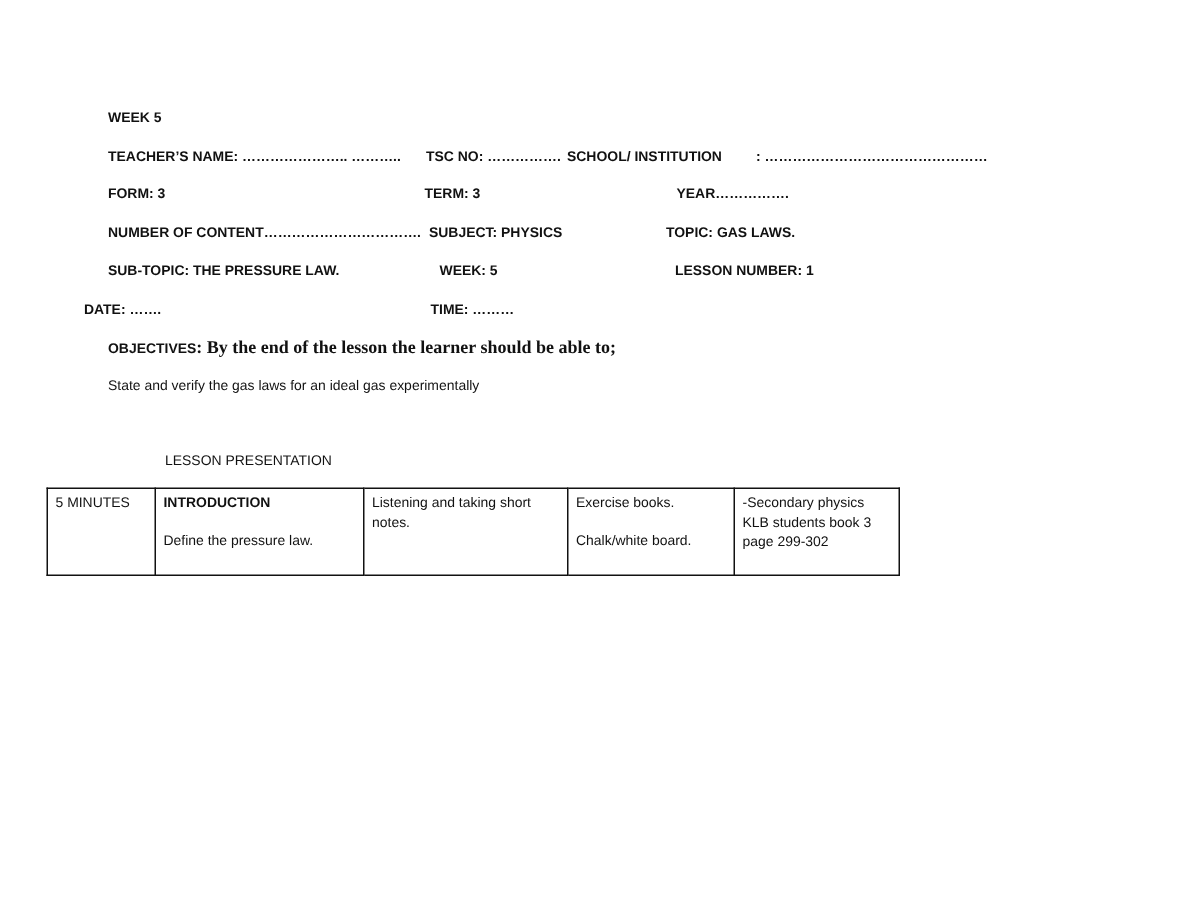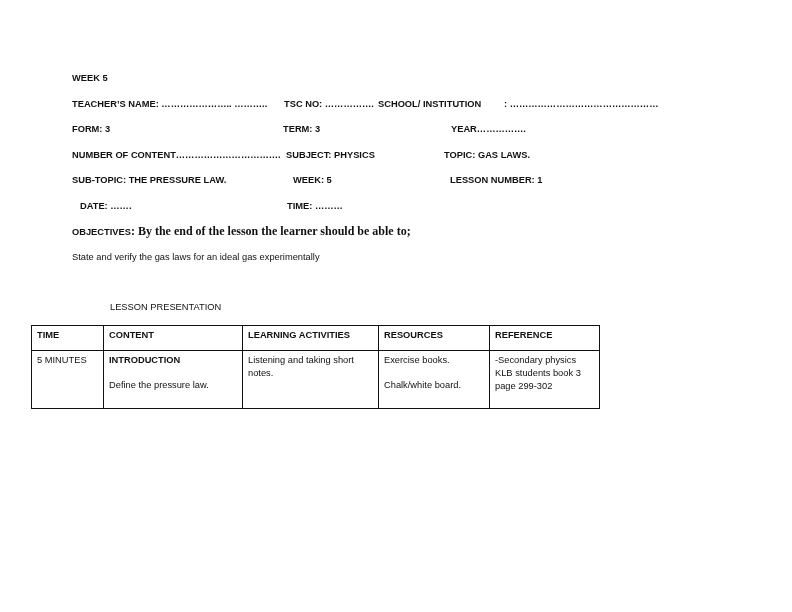--- a/index.html
+++ b/index.html
@@ -37,46 +37,39 @@
   <div class="t b" style="left:451px;top:123px;">YEAR…………….</div>
 
   <div class="t b" style="left:72px;top:149px;">NUMBER OF CONTENT…………………………….</div>
   <div class="t b" style="left:286px;top:149px;">SUBJECT: PHYSICS</div>
   <div class="t b" style="left:444px;top:149px;">TOPIC: GAS LAWS.</div>
 
   <div class="t b" style="left:72px;top:174px;">SUB-TOPIC:  THE PRESSURE LAW.</div>
   <div class="t b" style="left:293px;top:174px;">WEEK:  5</div>
   <div class="t b" style="left:450px;top:174px;">LESSON NUMBER:  1</div>
 
-  <div class="t b" style="left:80px;top:200px;">DATE: …….</div>
+  <div class="t b" style="left:56px;top:200px;">DATE: …….</div>
   <div class="t b" style="left:287px;top:200px;">TIME: ………</div>
 
   <div class="t" style="left:72px;top:225px;">
     <span class="b">OBJECTIVES</span><span class="serif">: By the end of the lesson the learner should be able to;</span>
   </div>
   <div class="t" style="left:72px;top:251px;">State and verify the gas laws for an ideal gas experimentally</div>
 
   <div class="t" style="left:72px;top:301px;margin-left:38px;">LESSON PRESENTATION</div>
 
   <table class="lesson">
     <colgroup>
       <col style="width:72px">
         <col style="width:139px">
         <col style="width:136px">
         <col style="width:111px">
         <col style="width:110px">
     </colgroup>
     <tbody>
-        <tr class="head">
-      <td>TIME</td>
-      <td>CONTENT</td>
-      <td>LEARNING ACTIVITIES</td>
-      <td>RESOURCES</td>
-      <td>REFERENCE</td>
-    </tr>
     <tr class="body">
       <td>5 MINUTES</td>
       <td>
         <span class="b">INTRODUCTION</span>
         <span class="gap"></span>
         <span>Define the pressure law.</span>
       </td>
       <td>Listening and taking short notes.</td>
       <td>
         <span>Exercise books.</span>

